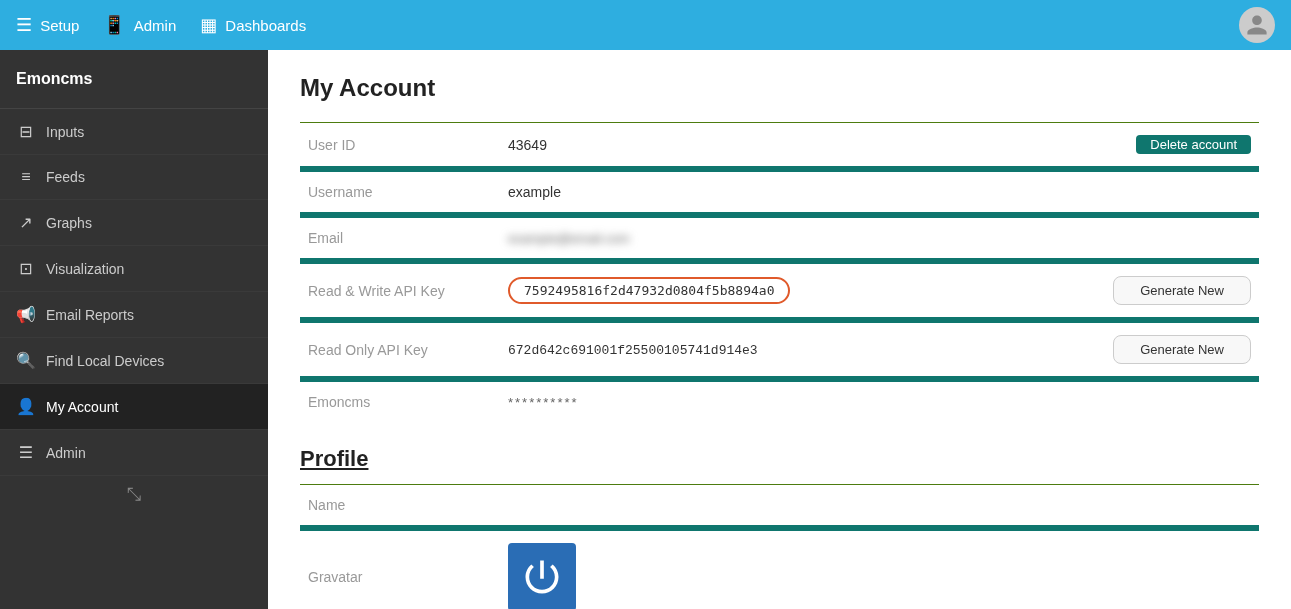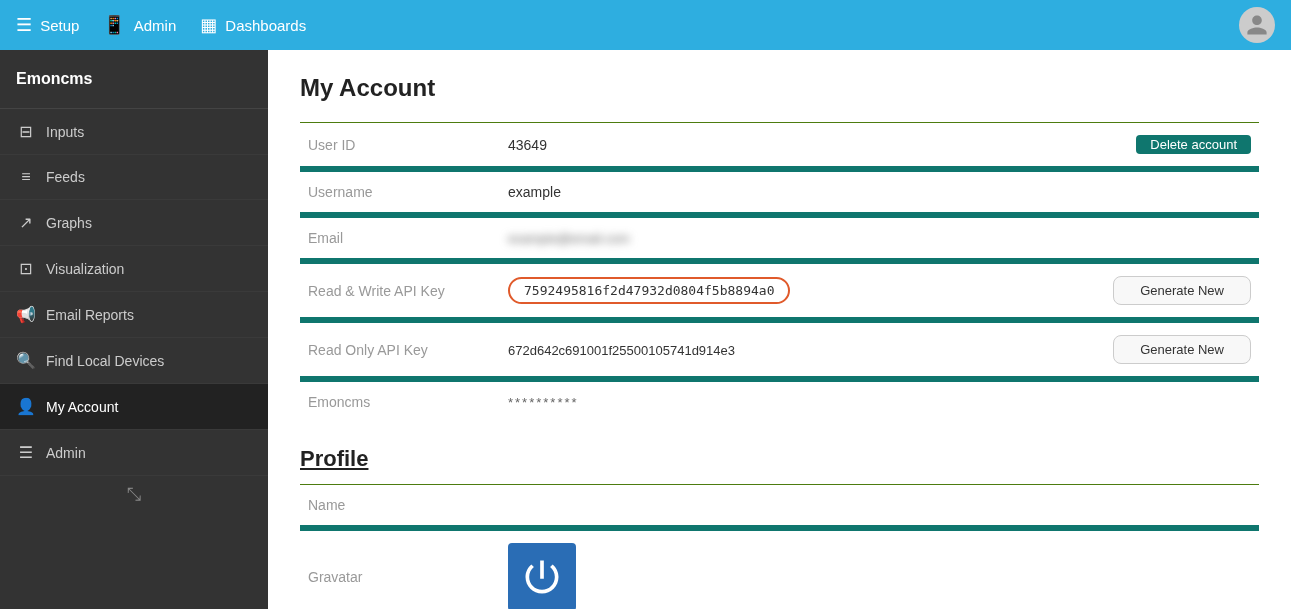--- a/index.html
+++ b/index.html
@@ -127,21 +127,21 @@
       display: inline-block;
       border: 2px solid #e05a2b;
       border-radius: 20px;
       padding: 4px 14px;
       color: #333;
       font-size: 13px;
       font-family: monospace;
     }
 
     .api-key-plain {
-      font-family: Liberation Sans, sans-serif;
+      font-family: Liberation Mono, monospace;
       font-size: 13px;
       color: #333;
     }
 
     .password-dots {
       font-size: 13px;
       letter-spacing: 2px;
       color: #666;
     }
 

